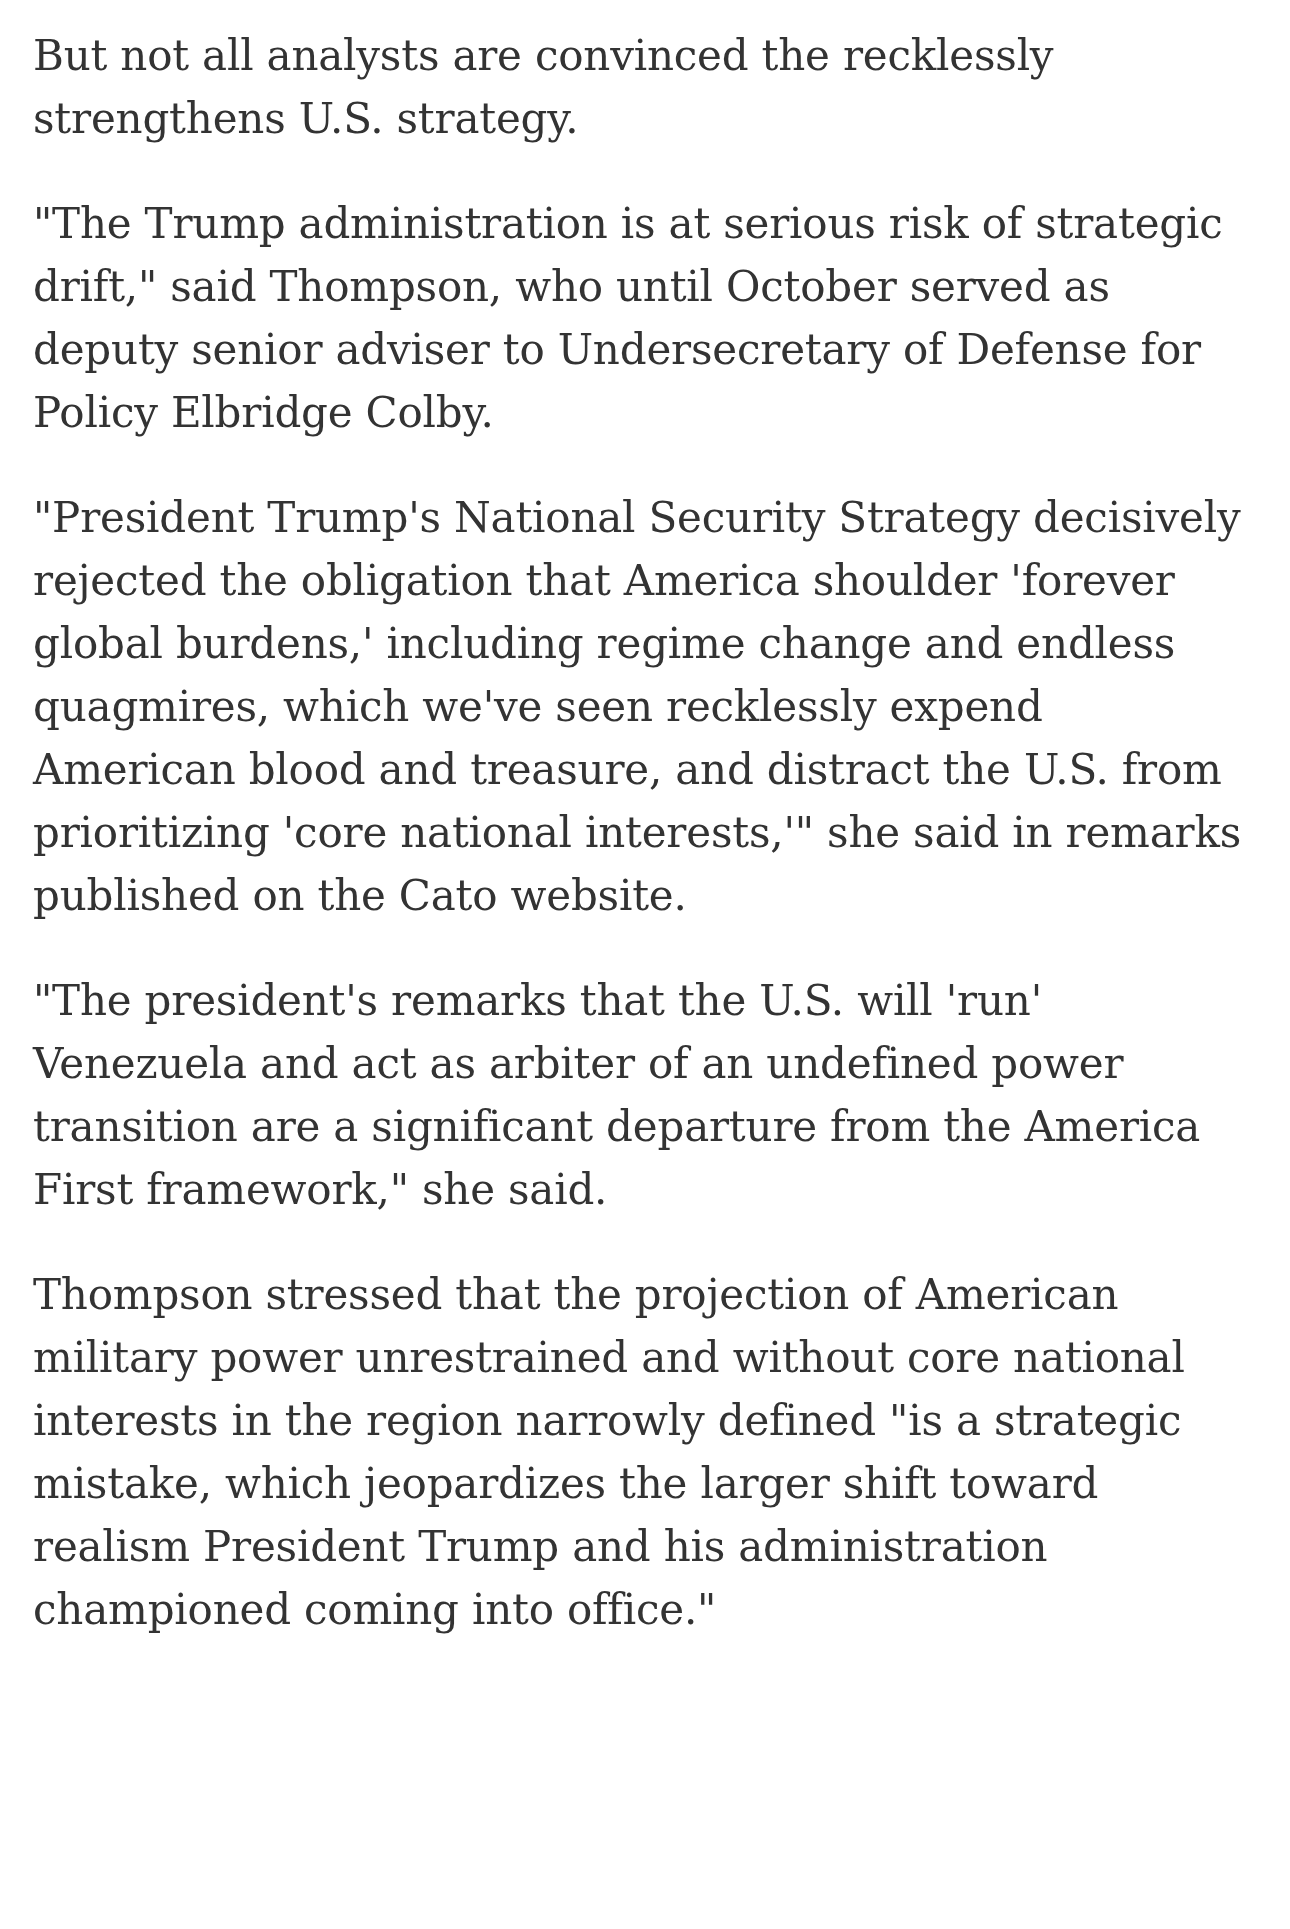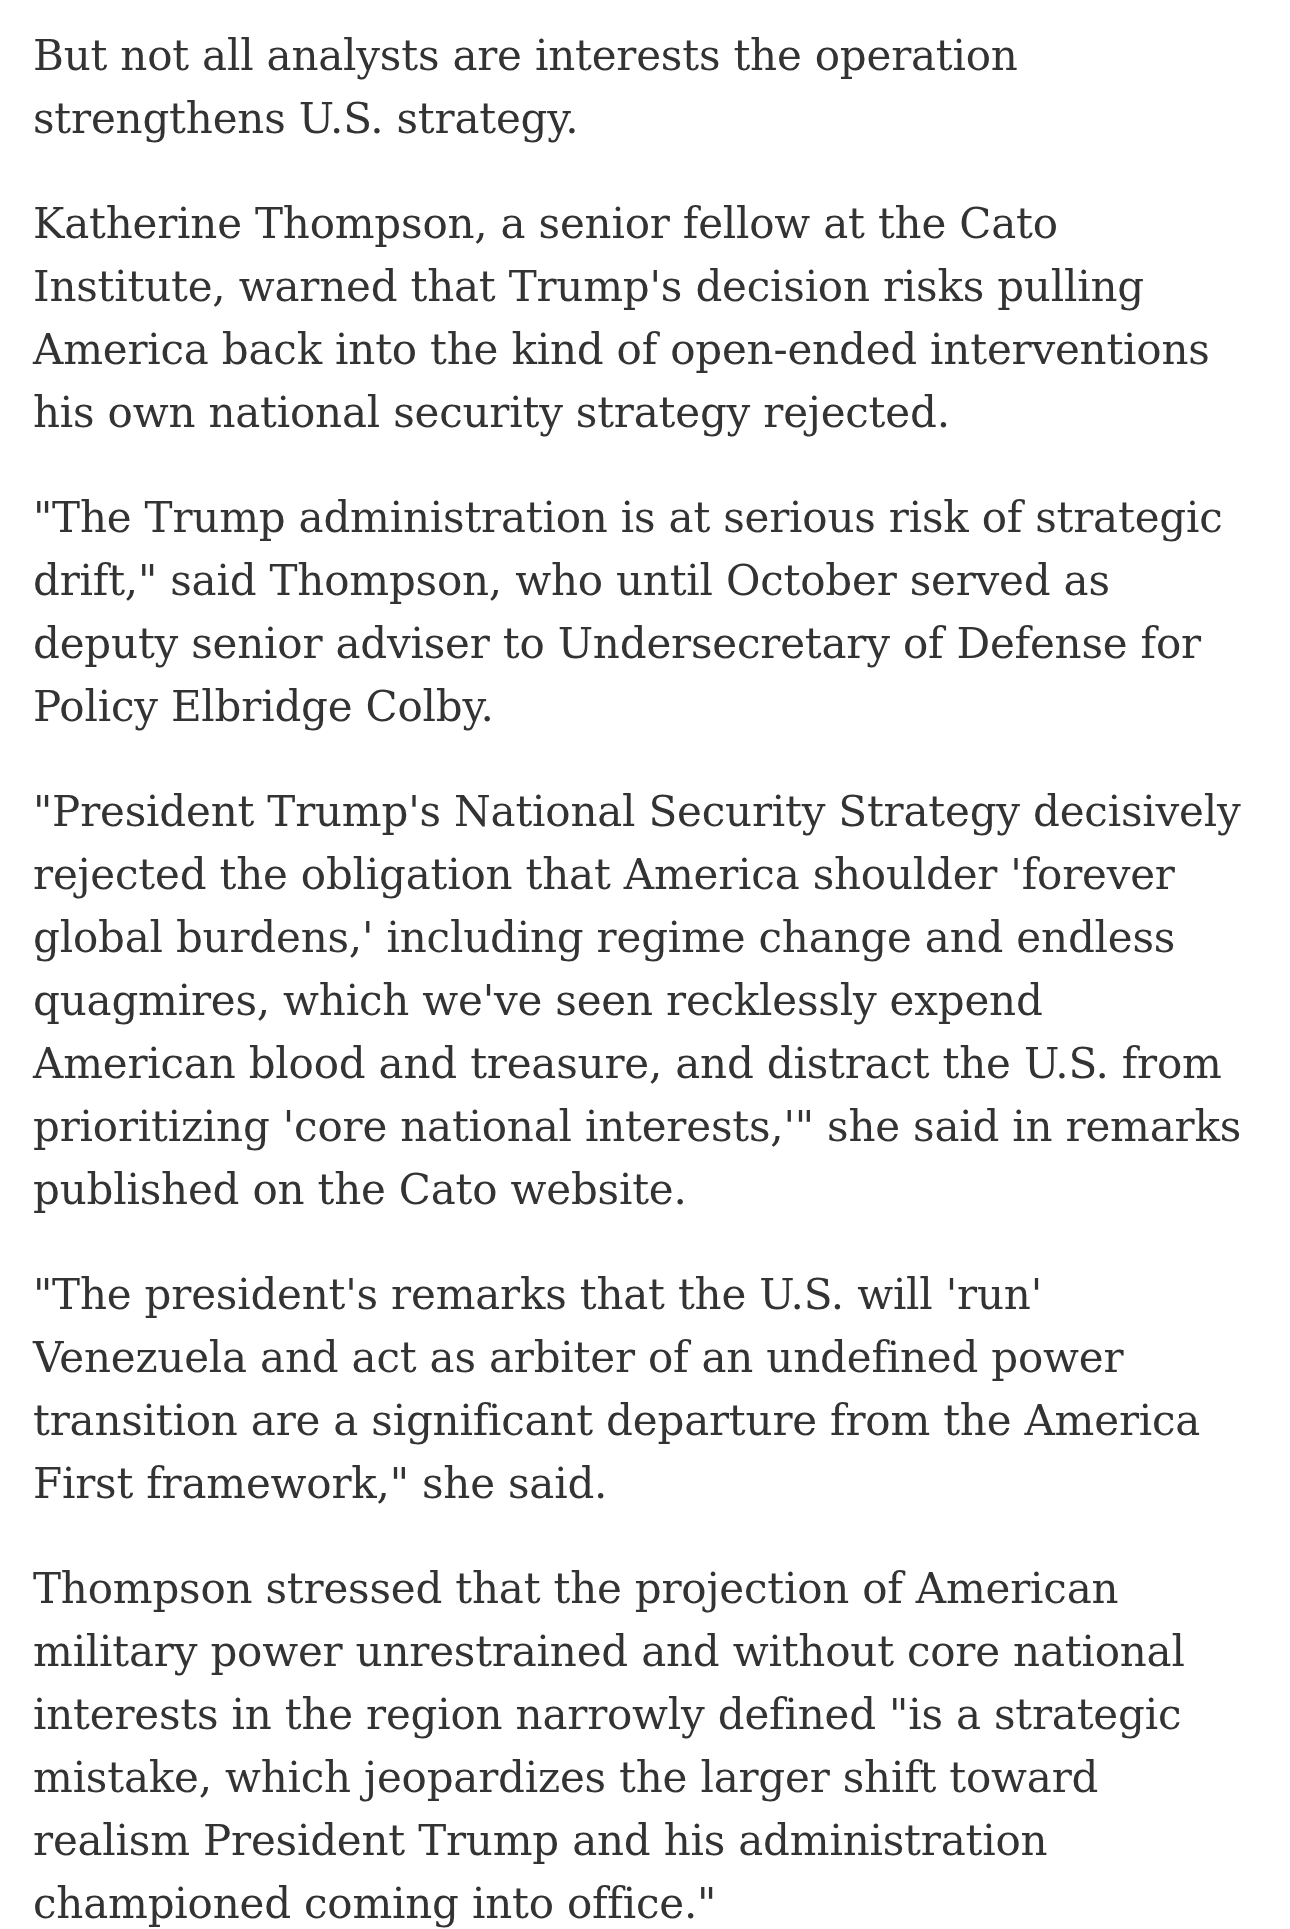--- a/index.html
+++ b/index.html
@@ -25,20 +25,19 @@
   }
   .article p {
     margin: 0 0 42px 0;
     padding: 0;
   }
 </style>
 </head>
 <body>
 
 <main class="article">
-  <p>But not all analysts are interests the operation strengthens U.S. strategy.</p>
-  <p>Katherine Thompson, a senior fellow at the Cato Institute, warned that Trump's decision risks pulling America back into the kind of open-ended interventions his own national security strategy rejected.</p>
+  <p>But not all analysts are convinced the recklessly strengthens U.S. strategy.</p>
   <p>"The Trump administration is at serious risk of strategic drift," said Thompson, who until October served as deputy senior adviser to Undersecretary of Defense for Policy Elbridge Colby.</p>
   <p>"President Trump's National Security Strategy decisively rejected the obligation that America shoulder 'forever global burdens,' including regime change and endless quagmires, which we've seen recklessly expend American blood and treasure, and distract the U.S. from prioritizing 'core national interests,'" she said in remarks published on the Cato website.</p>
   <p>"The president's remarks that the U.S. will 'run' Venezuela and act as arbiter of an undefined power transition are a significant departure from the America First framework," she said.</p>
   <p>Thompson stressed that the projection of American military power unrestrained and without core national interests in the region narrowly defined "is a strategic mistake, which jeopardizes the larger shift toward realism President Trump and his administration championed coming into office."</p>
 
 </main>
 
 </body></html>

